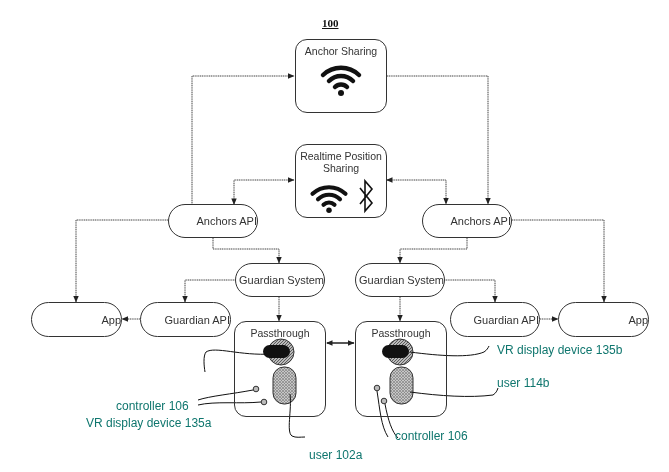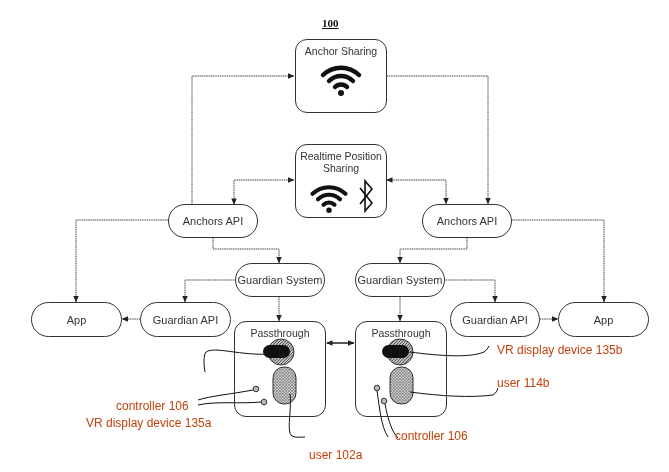--- a/index.html
+++ b/index.html
@@ -1,25 +1,25 @@
 <!DOCTYPE html>
 <html><head>
 <meta charset="utf-8">
 <style>
   html, body { margin:0; padding:0; background:#ffffff; }
   body { width:669px; height:472px; position:relative; overflow:hidden;
          font-family:"Liberation Sans", sans-serif; color:#222; }
   svg#diagram { position:absolute; left:0; top:0; }
   .box { position:absolute; border:1.6px solid #333; border-radius:14px; background:#fff;
-         box-sizing:border-box; display:flex; align-items:center; justify-content:center;
+         box-sizing:border-box; display:flex; align-items:center; justify-content:flex-end;
          font-size:11px; color:#333; }
   .pill { border-radius:18px; }
   .card { border-radius:12px; flex-direction:column; justify-content:flex-start; }
   .card .title { margin-top:5px; font-size:10.5px; text-align:center; line-height:12px; }
-  .lbl { position:absolute; font-size:12px; color:#c2410c; white-space:nowrap; }
+  .lbl { position:absolute; font-size:12px; color:#0f766e; white-space:nowrap; }
   #fig-num { position:absolute; left:322px; top:17px; font-family:Liberation Serif, serif;
              font-weight:bold; font-size:11px; text-decoration:underline; color:#111; }
 </style>
 </head>
 <body>
 
 <svg id="diagram" width="669" height="472" viewBox="0 0 669 472">
   <defs>
     <marker id="ah" markerWidth="7" markerHeight="7" refX="6" refY="3.5" orient="auto" markerUnits="userSpaceOnUse">
       <path d="M0,0.8 L6.5,3.5 L0,6.2 z" fill="#222"></path>

